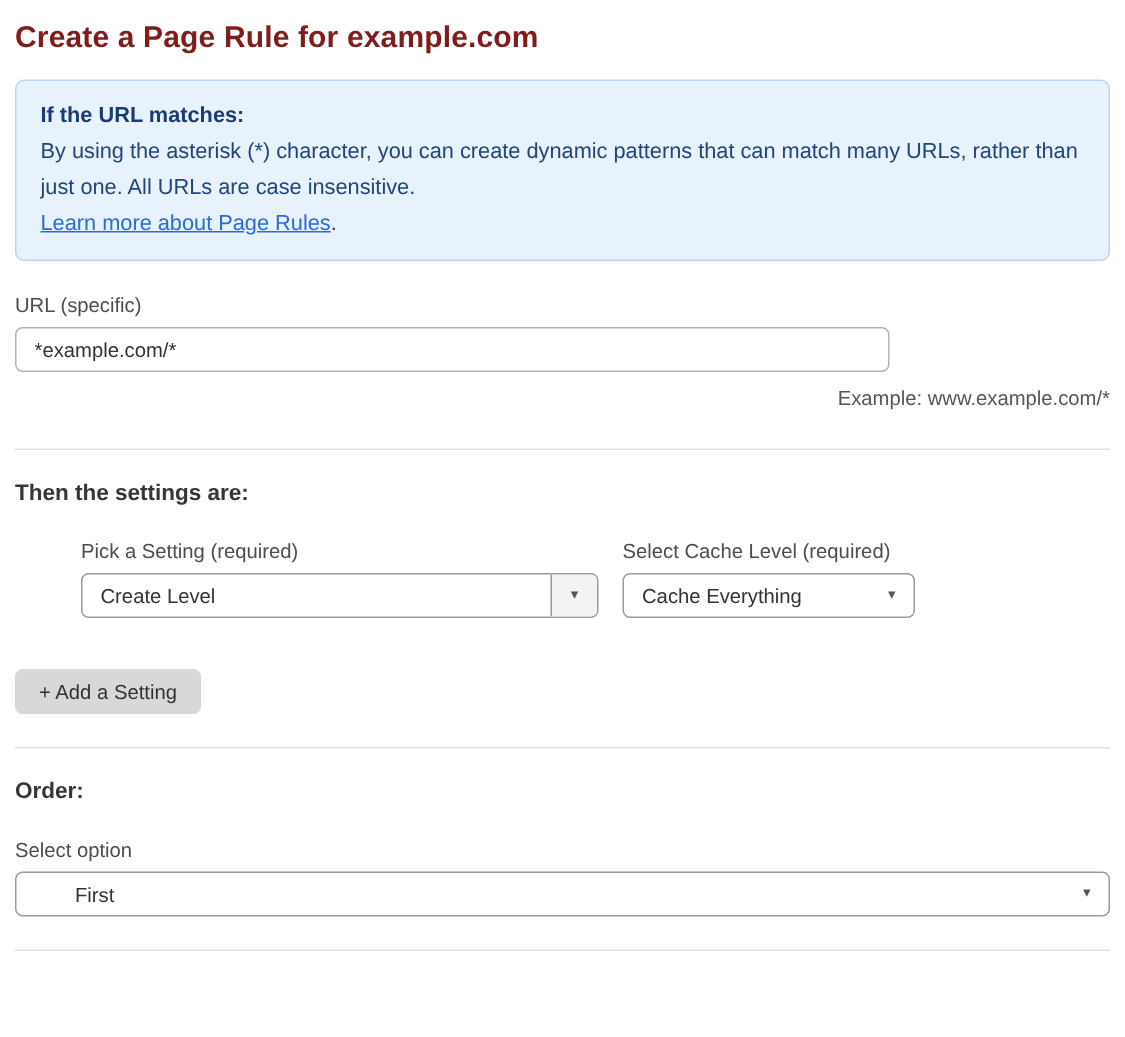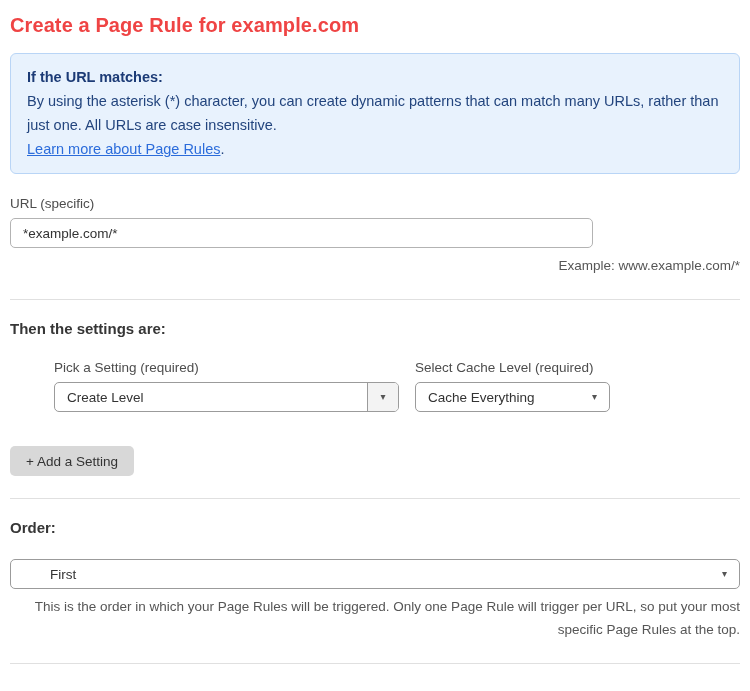--- a/index.html
+++ b/index.html
@@ -8,21 +8,21 @@
     width: 750px; height: 691px;
     font-family: "Liberation Sans", "DejaVu Sans", sans-serif;
     color: #333;
     overflow: hidden;
   }
   .page { padding: 12px 10px 0 10px; }
 
   .page-title {
     font-size: 20px;
     font-weight: bold;
-    color: #ef4444;
+    color: #7f1d1d;
     margin: 2px 0 16px 0;
     letter-spacing: 0.1px;
   }
 
   
   .info-box {
     background: #e8f2fd;
     border: 1px solid #b9d5f6;
     border-radius: 6px;
     padding: 11px 16px 12px 16px;
@@ -183,22 +183,22 @@
   </div>
 
   <div class="add-setting-wrap">
     <button class="btn btn-gray">+ Add a Setting</button>
   </div>
 
   <hr class="divider">
 
   <div class="order-section">
     <h2 class="section-heading">Order:</h2>
+    <label class="field-label">Select option</label>
     <div class="select select-full">
       <span class="select-value">First</span>
       <span class="arrow-glyph">▾</span>
     </div>
-    <p class="helper-text">This is the order in which your Page Rules will be triggered. Only one Page Rule will trigger per URL, so put your most specific Page Rules at the top.</p>
   </div>
 
   <hr class="divider">
 
 </div>
 
 </body></html>

